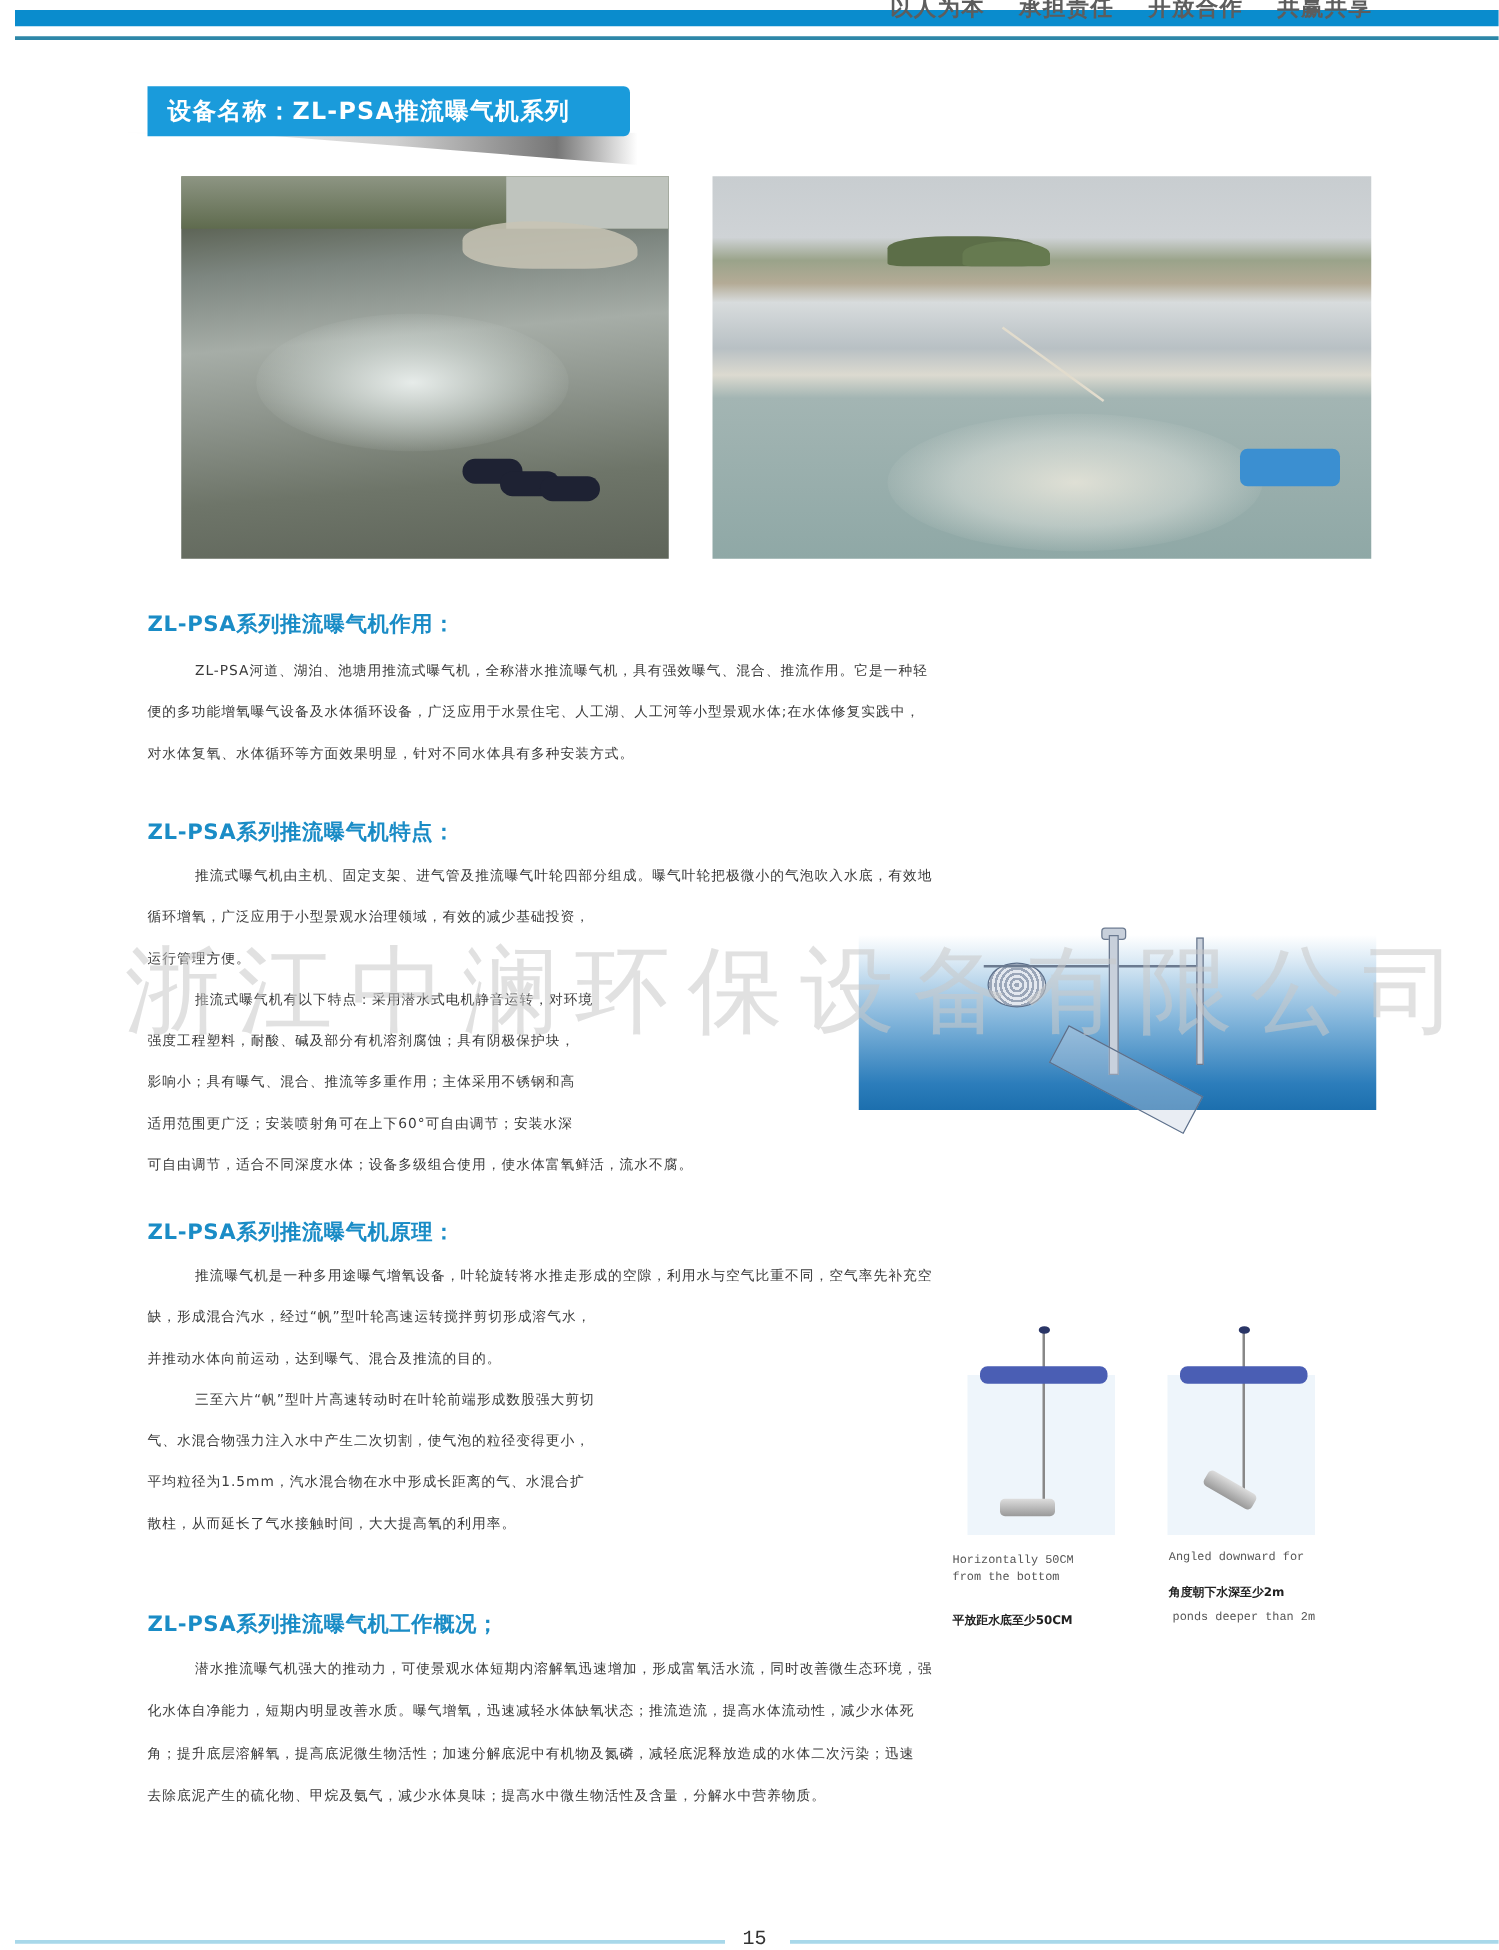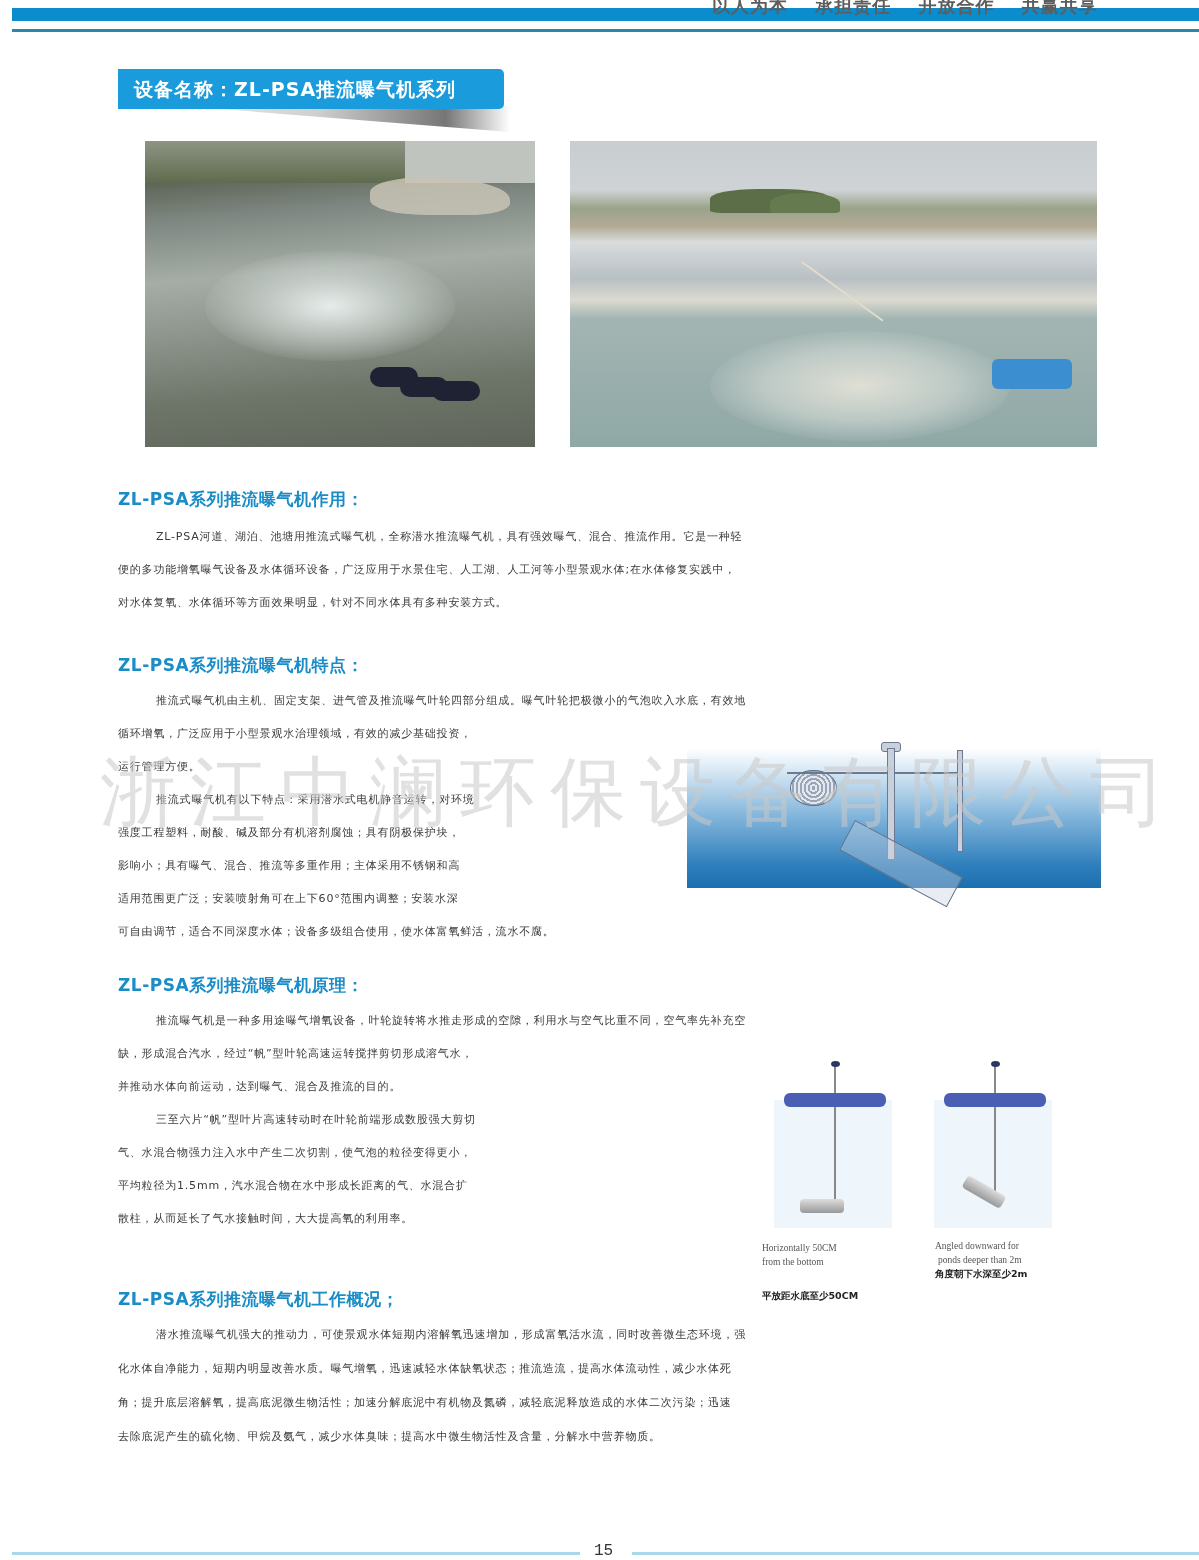--- a/index.html
+++ b/index.html
@@ -50,21 +50,21 @@
   .tank { position:absolute; top:45px; width:118px; height:128px; background:#eef5fb; }
   .tank.t1 { left:22px; } .tank.t2 { left:182px; }
   .pontoon { position:absolute; top:38px; height:14px; background:#4a5eb4; border-radius:6px; }
   .pontoon.p1 { left:32px; width:102px; } .pontoon.p2 { left:192px; width:102px; }
   .rod { position:absolute; top:10px; width:2px; height:135px; background:#888; }
   .rod.r1 { left:82px; } .rod.r2 { left:242px; }
   .knob { position:absolute; top:6px; width:9px; height:6px; background:#2a3566; border-radius:50%; }
   .knob.k1 { left:79px; } .knob.k2 { left:239px; }
   .motor { position:absolute; width:44px; height:14px; background:linear-gradient(#ddd,#999); border-radius:4px; }
   .motor.m1 { left:48px; top:144px; } .motor.m2 { left:210px; top:130px; transform:rotate(30deg); }
-  .cap-en { position:absolute; font-size:9.5px; color:#555; line-height:14px; font-family:Liberation Serif, serif; white-space:nowrap; }
+  .cap-en { position:absolute; font-size:9.5px; color:#555; line-height:14px; font-family:Liberation Mono, monospace; white-space:nowrap; }
   .cap-cn { position:absolute; font-size:9.5px; color:#222; font-weight:bold; white-space:nowrap; }
   .footer-line { position:absolute; top:1552px; height:3px; background:#a8d8ea; }
   .footer-line.l { left:12px; width:568px; } .footer-line.r { left:632px; width:567px; }
   .page-num { position:absolute; left:594px; top:1542px; font-size:16px; color:#333; font-family:Liberation Mono, monospace; }
 </style>
 </head>
 <body>
 
 <div class="topbar"></div>
 <div class="topline"></div>
@@ -105,21 +105,21 @@
 </div>
 
 <div class="h2" style="top:654px;">ZL-PSA系列推流曝气机特点：</div>
 <div class="para" style="top:684px;">
   <p class="indent">推流式曝气机由主机、固定支架、进气管及推流曝气叶轮四部分组成。曝气叶轮把极微小的气泡吹入水底，有效地</p>
   <p>循环增氧，广泛应用于小型景观水治理领域，有效的减少基础投资，</p>
   <p>运行管理方便。</p>
   <p class="indent">推流式曝气机有以下特点：采用潜水式电机静音运转，对环境</p>
   <p>强度工程塑料，耐酸、碱及部分有机溶剂腐蚀；具有阴极保护块，</p>
   <p>影响小；具有曝气、混合、推流等多重作用；主体采用不锈钢和高</p>
-  <p>适用范围更广泛；安装喷射角可在上下60°范围内调整；安装水深</p>
+  <p>适用范围更广泛；安装喷射角可在上下60°可自由调节；安装水深</p>
   <p>可自由调节，适合不同深度水体；设备多级组合使用，使水体富氧鲜活，流水不腐。</p>
 </div>
 
 <div class="diagram1">
   <div class="mesh"></div>
   <div class="bar"></div>
   <div class="cap"></div>
   <div class="shaft"></div>
   <div class="post"></div>
   <div class="pipe"></div>
@@ -149,21 +149,21 @@
   <div class="pontoon p2"></div>
   <div class="motor m1"></div>
   <div class="motor m2"></div>
   <div class="cap-en" style="left:10px;top:186px;">
     <div>Horizontally 50CM</div>
     <div>from the bottom</div>
   </div>
   <div class="cap-cn" style="left:10px;top:215px;margin-top:20px;">平放距水底至少50CM</div>
   <div class="cap-en" style="left:183px;top:184px;">
     <div>Angled downward for</div>
-    <div style="padding-left:3px;">ponds deeper than 2m</div>
+    <div style="padding-left:3px;margin-top:34px;">ponds deeper than 2m</div>
   </div>
   <div class="cap-cn" style="left:183px;top:213px;">角度朝下水深至少2m</div>
 </div>
 
 <div class="h2" style="top:1288px;">ZL-PSA系列推流曝气机工作概况；</div>
 <div class="para" style="top:1318px;line-height:34px;">
   <p class="indent">潜水推流曝气机强大的推动力，可使景观水体短期内溶解氧迅速增加，形成富氧活水流，同时改善微生态环境，强</p>
   <p>化水体自净能力，短期内明显改善水质。曝气增氧，迅速减轻水体缺氧状态；推流造流，提高水体流动性，减少水体死</p>
   <p>角；提升底层溶解氧，提高底泥微生物活性；加速分解底泥中有机物及氮磷，减轻底泥释放造成的水体二次污染；迅速</p>
   <p>去除底泥产生的硫化物、甲烷及氨气，减少水体臭味；提高水中微生物活性及含量，分解水中营养物质。</p>

